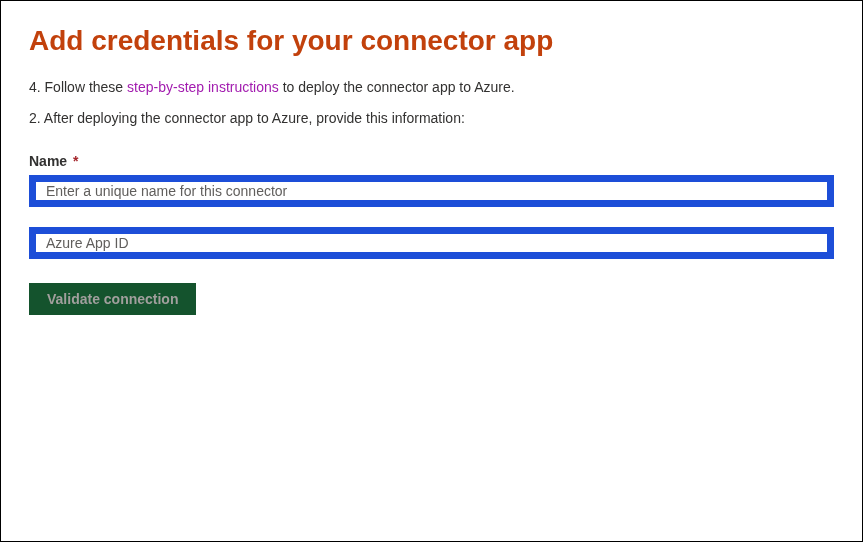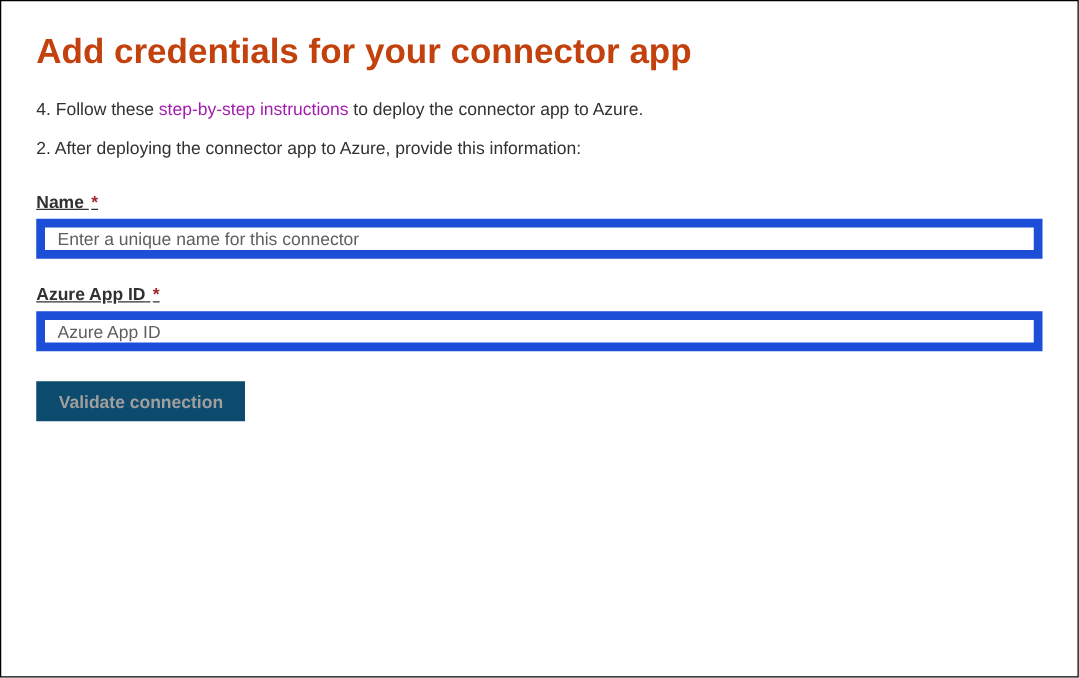--- a/index.html
+++ b/index.html
@@ -40,21 +40,20 @@
     }
     .form-group {
       margin-bottom: 20px;
     }
     .form-label {
       display: block;
       font-size: 14px;
       font-weight: 600;
       color: #323130;
       margin-bottom: 6px;
-      text-decoration: underline;
     }
     .required {
       color: #a4262c;
       margin-left: 2px;
     }
     .form-input {
       width: 100%;
       padding: 6px 10px;
       font-size: 14px;
       font-family: inherit;
@@ -67,21 +66,21 @@
       color: #605e5c;
     }
     .btn {
       display: inline-block;
       padding: 8px 18px;
       font-size: 14px;
       font-weight: 600;
       font-family: inherit;
       border: none;
       cursor: pointer;
-      background: #0c4a6e;
+      background: #14532d;
       color: #a19f9d;
       margin-top: 4px;
     }
     .btn:disabled {
       cursor: default;
     }
   </style>
 </head>
 <body>
 
@@ -99,22 +98,18 @@
       <label class="form-label">
         <span>Name</span>
         <span class="required">*</span>
       </label>
       <input type="text" class="form-input" placeholder="Enter a unique name for this connector" style="">
     </div>
 
 
 
     <div class="form-group">
-      <label class="form-label">
-        <span>Azure App ID</span>
-        <span class="required">*</span>
-      </label>
       <input type="text" class="form-input" placeholder="Azure App ID" style="">
     </div>
 
     <button class="btn" disabled="">Validate connection</button>
   </div>
 </div>
 
 </body></html>

